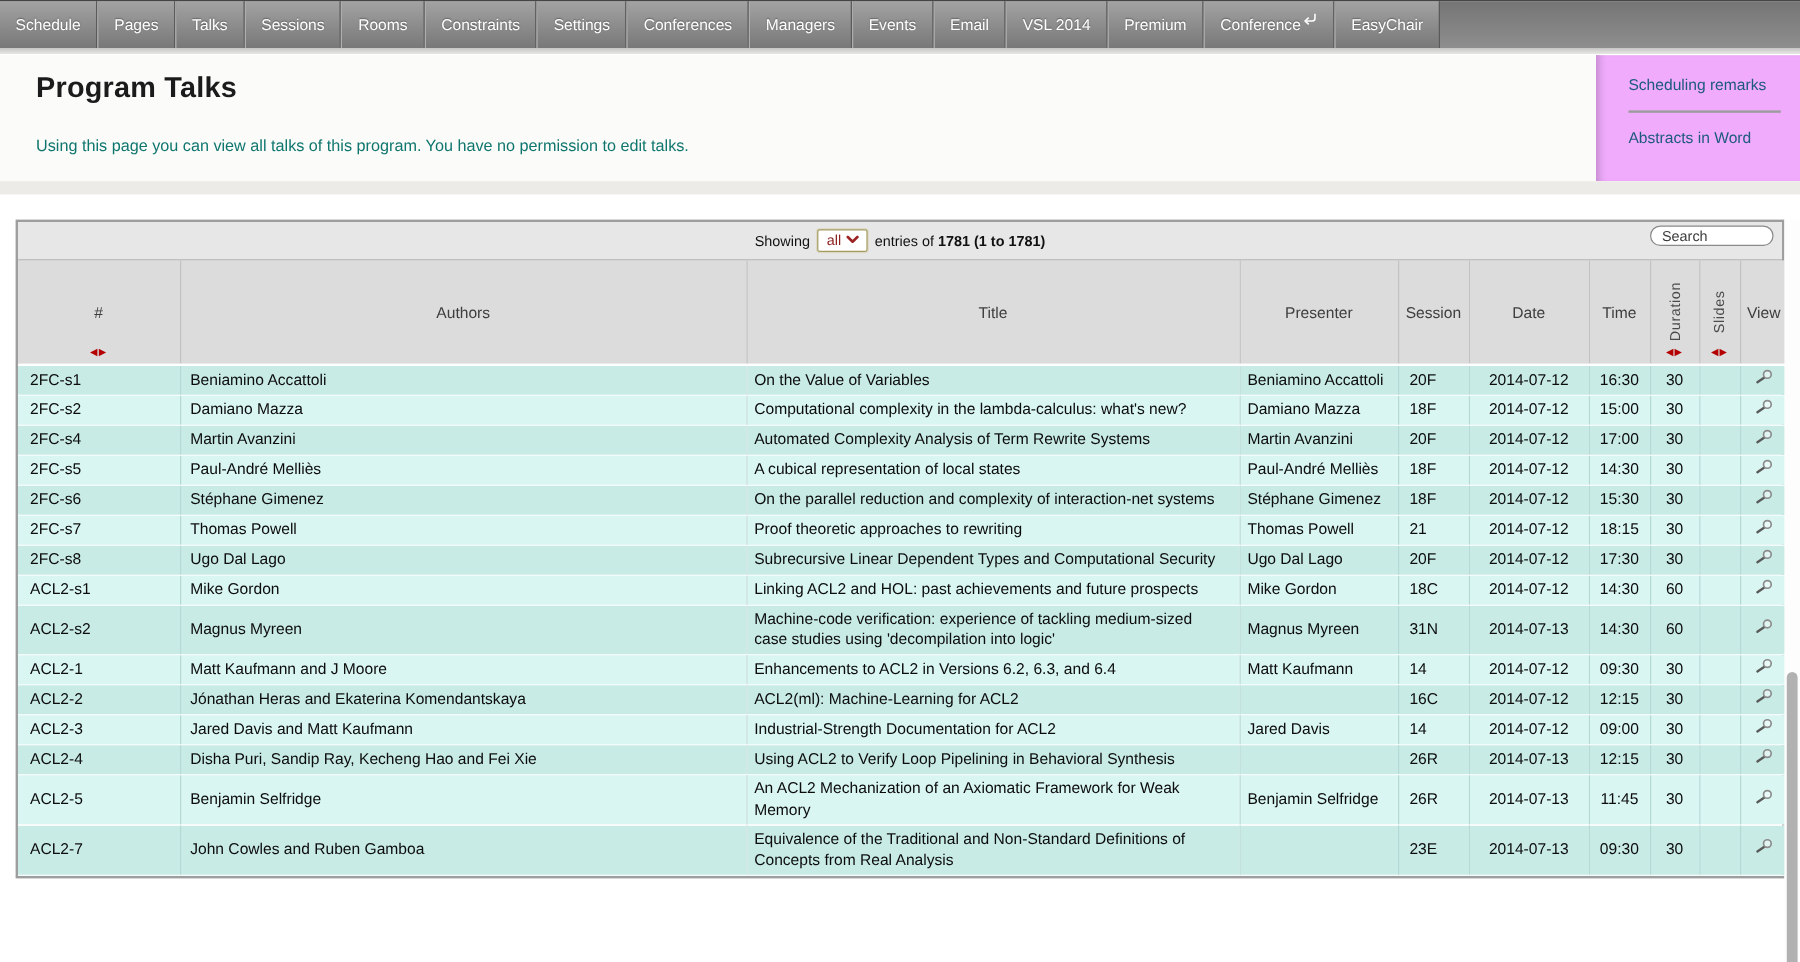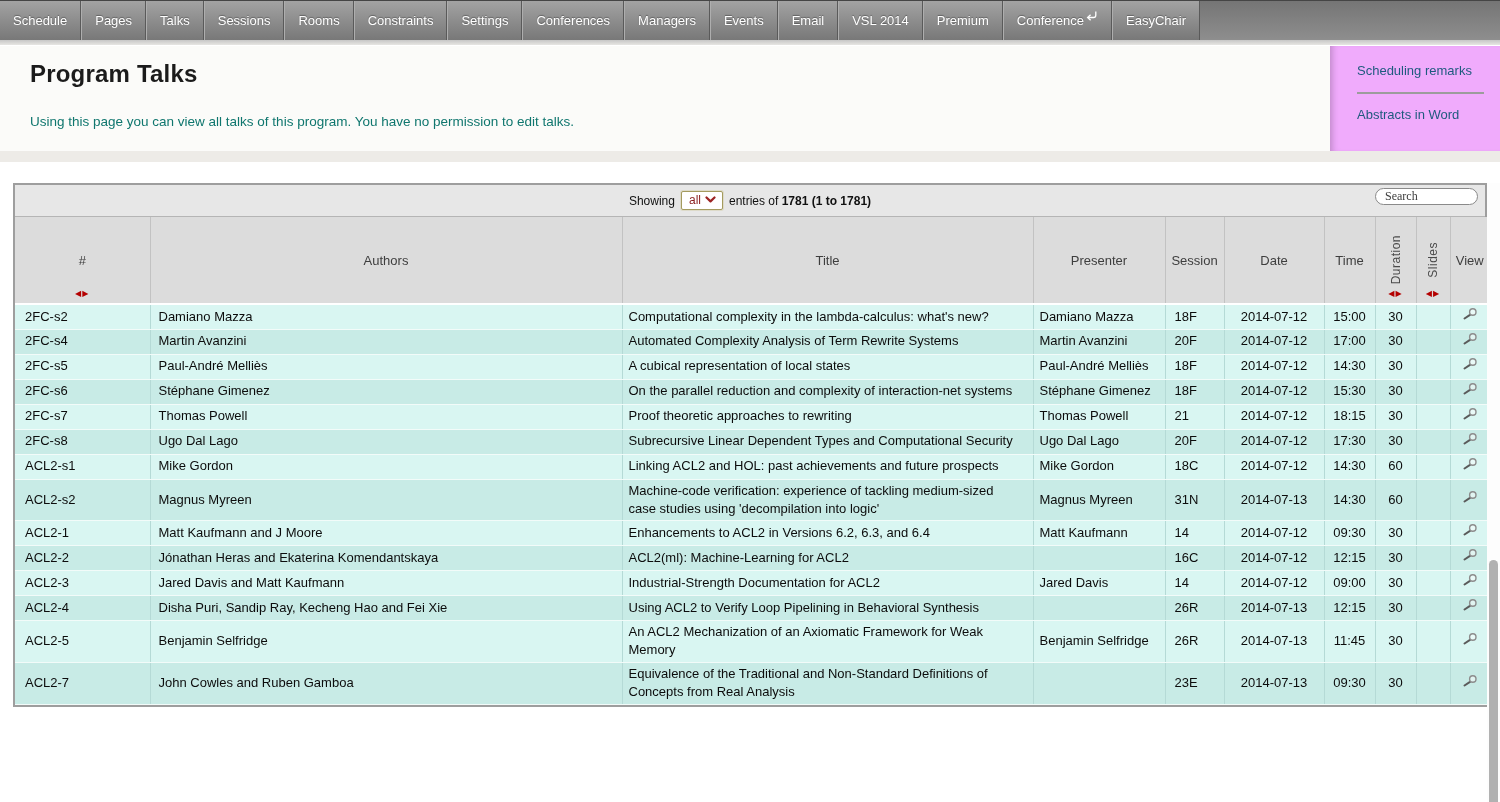--- a/index.html
+++ b/index.html
@@ -68,21 +68,21 @@
   .entries-select {
     display:inline-flex; align-items:center; gap:4px;
     background:#fff; border:1px solid #a49b5e; border-radius:2px;
     padding:1px 6px 2px 7px; color:#8b1f1f; font-size:12px; cursor:pointer;
     box-shadow:0 0 0 1px rgba(190,180,110,0.25);
   }
   .entries-bold { font-weight:bold; }
   .search {
     position:absolute; right:7px; top:3px; width:103px; height:17px;
     border:1px solid #8a8a8a; border-radius:9px; padding:0 9px;
-    font-size:12px; font-family:Liberation Serif, serif; color:#222; outline:none; background:#fff;
+    font-size:12px; font-family:Liberation Sans, sans-serif; color:#222; outline:none; background:#fff;
   }
   .search::placeholder { color:#3c3c3c; opacity:1; }
 
   table { border-collapse:collapse; table-layout:fixed; width:100%; }
   col.c-id{width:135px} col.c-authors{width:472px} col.c-title{width:411px}
   col.c-presenter{width:132px} col.c-session{width:59px} col.c-date{width:100px}
   col.c-time{width:51px} col.c-duration{width:41px} col.c-slides{width:34px}
   col.c-view{width:39px}
 
   thead th {
@@ -265,20 +265,35 @@
             </div>
           </th>
         <th>
             <div class="thi">
               <span>View</span>
             </div>
           </th>
       </tr>
     </thead>
     <tbody id="talks-tbody">
+        <tr class="odd">
+          <td class="col-id">2FC-s1</td>
+          <td class="col-authors">Beniamino Accattoli</td>
+          <td class="col-title">On the Value of Variables</td>
+          <td class="col-presenter">Beniamino Accattoli</td>
+          <td class="col-session">20F</td>
+          <td class="col-date">2014-07-12</td>
+          <td class="col-time">16:30</td>
+          <td class="col-duration">30</td>
+          <td class="col-slides"></td>
+          <td class="col-view"><span class="magnifier"><svg width="16" height="14" viewBox="0 0 16 14">
+                <line x1="2.5" y1="11.5" x2="8" y2="7.8" stroke="#5a5a5a" stroke-width="2" stroke-linecap="round"></line>
+                <circle cx="10.8" cy="5" r="3.2" fill="rgba(255,255,255,0.45)" stroke="#8c8c8c" stroke-width="1.4"></circle>
+              </svg></span></td>
+        </tr>
         <tr class="even">
           <td class="col-id">2FC-s2</td>
           <td class="col-authors">Damiano Mazza</td>
           <td class="col-title">Computational complexity in the lambda-calculus: what's new?</td>
           <td class="col-presenter">Damiano Mazza</td>
           <td class="col-session">18F</td>
           <td class="col-date">2014-07-12</td>
           <td class="col-time">15:00</td>
           <td class="col-duration">30</td>
           <td class="col-slides"></td>

